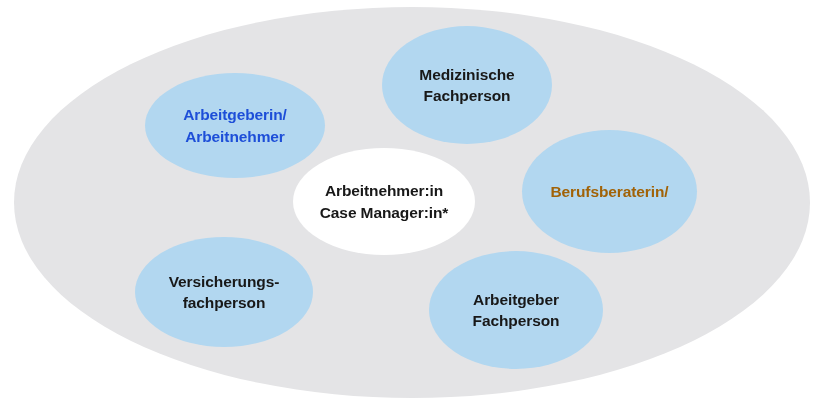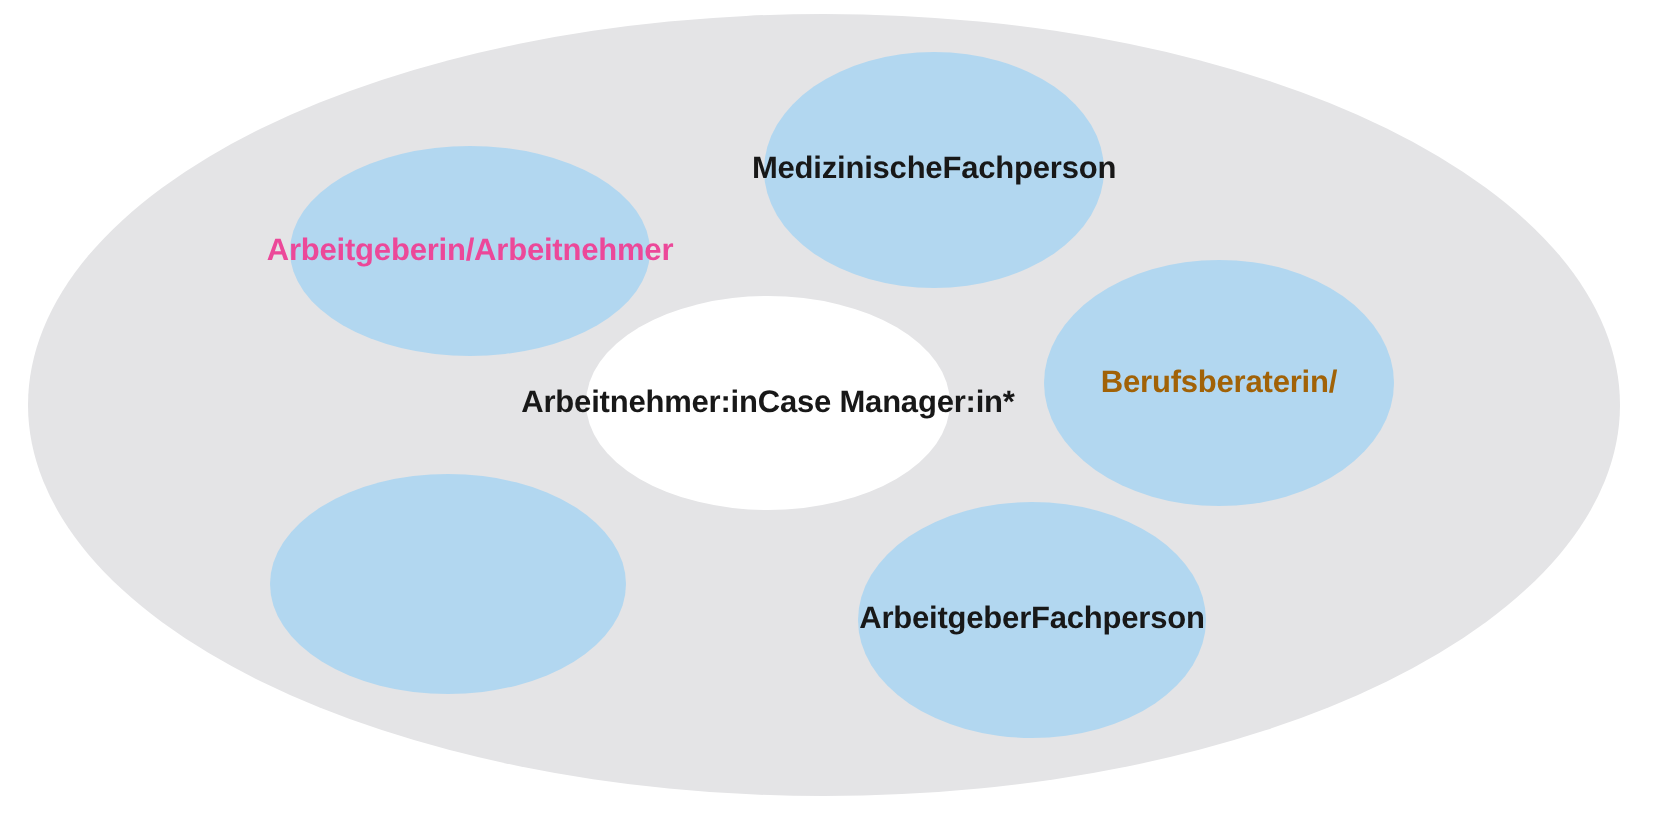--- a/index.html
+++ b/index.html
@@ -19,21 +19,21 @@
   }
   .svg-layer {
     position: absolute;
     inset: 0;
     width: 829px;
     height: 413px;
   }
   .node-label {
     position: absolute;
     display: flex;
-    flex-direction: row;
+    flex-direction: column;
     align-items: center;
     justify-content: center;
     text-align: center;
     color: #181818;
     font-weight: bold;
     font-size: 15.5px;
     line-height: 1.38;
     letter-spacing: -0.1px;
     font-family: "Liberation Sans", sans-serif;
     pointer-events: none;
@@ -52,38 +52,42 @@
   <svg class="svg-layer" viewBox="0 0 829 413" xmlns="http://www.w3.org/2000/svg">
     <ellipse id="shape-outer" cx="412" cy="202.5" rx="398" ry="195.5" fill="#e4e4e6"></ellipse>
     <ellipse id="shape-sat-0" cx="235" cy="125.5" rx="90" ry="52.5" fill="#b2d7f0"></ellipse>
     <ellipse id="shape-sat-1" cx="467" cy="85" rx="85" ry="59" fill="#b2d7f0"></ellipse>
     <ellipse id="shape-sat-2" cx="609.5" cy="191.5" rx="87.5" ry="61.5" fill="#b2d7f0"></ellipse>
     <ellipse id="shape-sat-3" cx="516" cy="310" rx="87" ry="59" fill="#b2d7f0"></ellipse>
     <ellipse id="shape-sat-4" cx="224" cy="292" rx="89" ry="55" fill="#b2d7f0"></ellipse>
     <ellipse id="shape-center" cx="384" cy="201.5" rx="91" ry="53.5" fill="#ffffff"></ellipse>
   </svg>
 
-  <div class="node-label" id="label-sat-0" style="left: 145px; top: 73px; width: 180px; height: 105px; color: #ec4899;">
+  <div class="node-label" id="label-sat-0" style="left: 145px; top: 73px; width: 180px; height: 105px; color: #1d4ed8;">
     <span class="node-line">Arbeitgeberin/</span>
     <span class="node-line">Arbeitnehmer</span>
   </div>
 
   <div class="node-label" id="label-sat-1" style="left: 382px; top: 26px; width: 170px; height: 118px; color: rgb(24, 24, 24);">
     <span class="node-line">Medizinische</span>
     <span class="node-line">Fachperson</span>
   </div>
 
   <div class="node-label" id="label-sat-2" style="left: 522px; top: 130px; width: 175px; height: 123px; color: #a16207;">
     <span class="node-line">Berufsberaterin/</span>
   </div>
 
   <div class="node-label" id="label-sat-3" style="left: 429px; top: 251px; width: 174px; height: 118px; color: rgb(24, 24, 24);">
     <span class="node-line">Arbeitgeber</span>
     <span class="node-line">Fachperson</span>
   </div>
 
+  <div class="node-label" id="label-sat-4" style="left: 135px; top: 237px; width: 178px; height: 110px; color: rgb(24, 24, 24);">
+    <span class="node-line">Versicherungs-</span>
+    <span class="node-line">fachperson</span>
+  </div>
 
   <div class="node-label center-label" id="label-center" style="left: 293px; top: 148px; width: 182px; height: 107px; color: rgb(24, 24, 24);">
     <span class="node-line">Arbeitnehmer:in</span>
     <span class="node-line">Case Manager:in*</span>
   </div>
 
 </div>
 
 </body></html>

